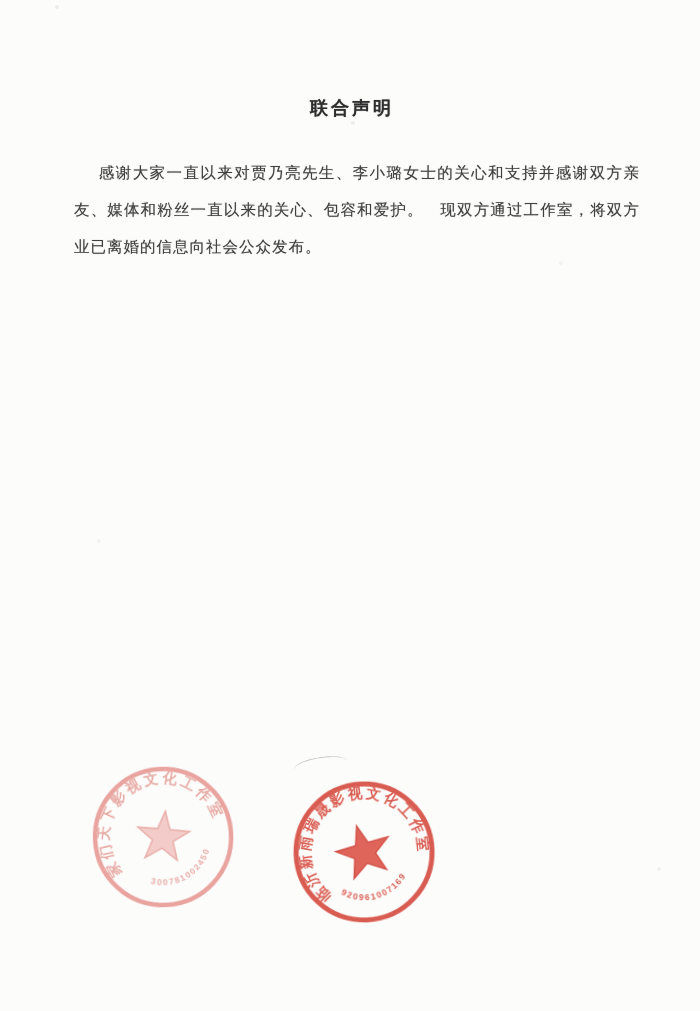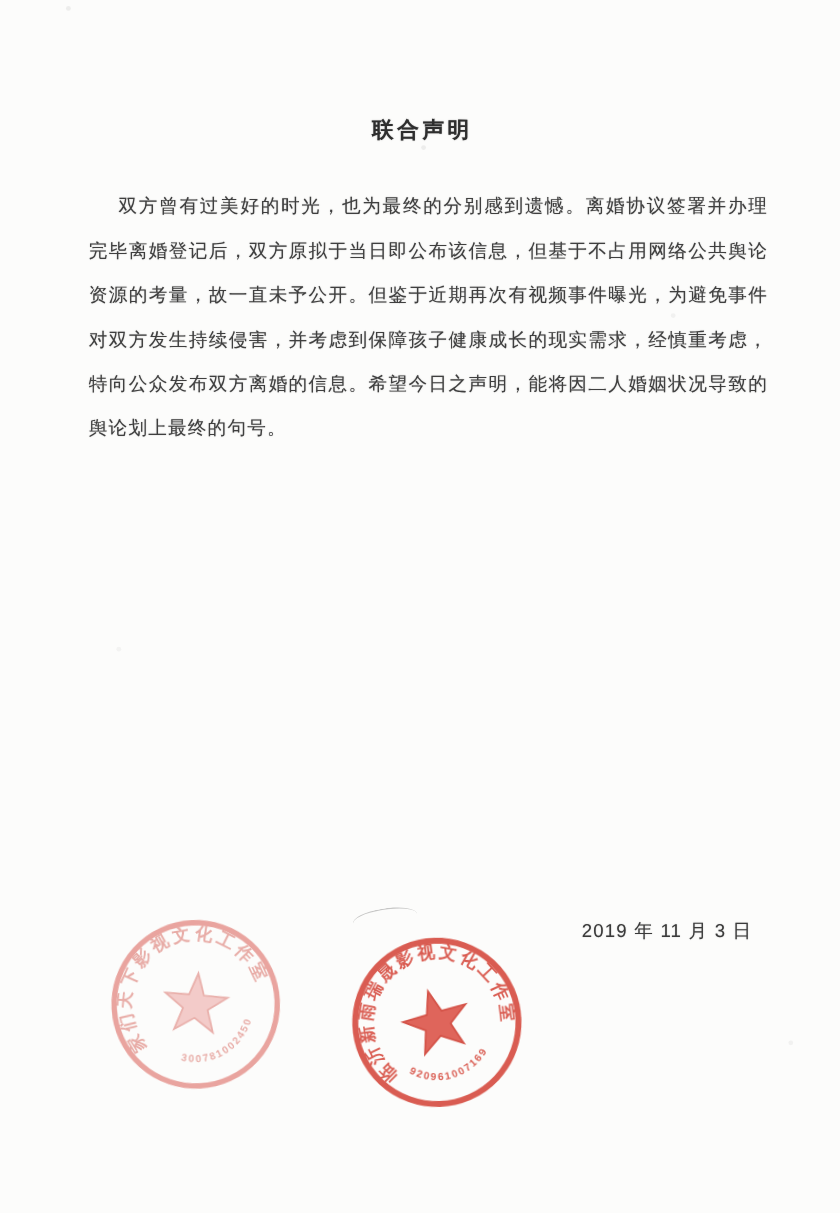--- a/index.html
+++ b/index.html
@@ -80,24 +80,23 @@
 </head>
 <body>
 
 <div class="page">
 
   <div class="scan-specks"></div>
 
   <h1 class="doc-title">联合声明</h1>
 
   <div class="doc-body">
-    <p>双方曾有过美好的时光，也为最终的分别感到遗憾。离婚协议签署并办理完毕离婚登记后，双方原拟于当日即公布该信息，但基于不占用网络公共舆论资源的考量，故一直未予公开。但鉴于近期再次有视频事件曝光，为避免事件对双方发生持续侵害，并考虑到保障孩子健康成长的现实需求，经慎重考虑，特向公众发布双方离婚的信息。希望今日之声明，能将因二人婚姻状况导致的舆论划上最终的句号。</p>
+    <p>感谢大家一直以来对贾乃亮先生、李小璐女士的关心和支持并感谢双方亲友、媒体和粉丝一直以来的关心、包容和爱护。　现双方通过工作室，将双方业已离婚的信息向社会公众发布。</p>
   </div>
 
-  <div class="doc-date">2019 年 11 月 3 日</div>
 
   <svg class="stamp stamp-left" width="170" height="170" viewBox="0 0 170 170">
     <defs>
       <path id="arc-left-name" d="M 31,87 a 54,54 0 1 1 108,0 a 54,54 0 1 1 -108,0"></path>
       <path id="arc-left-serial" d="M 50,120 A 48,48 0 0 0 120,120"></path>
     </defs>
     <circle cx="85" cy="87" r="68" fill="none" stroke-width="4.5" stroke="#e2837c"></circle>
     <polygon points="85,61 91.2,79.1 111,79.3 95.3,90.8 101.2,109 85,98.2 68.8,109 74.7,90.8 59,79.3 78.8,79.1" stroke-width="1.5" transform="rotate(8 85 87)" fill="#f0b9b6" stroke="#e2938d"></polygon>
     <g transform="rotate(-42 85 87)">
       <text font-size="14.5" letter-spacing="3" fill="#e08d86">

